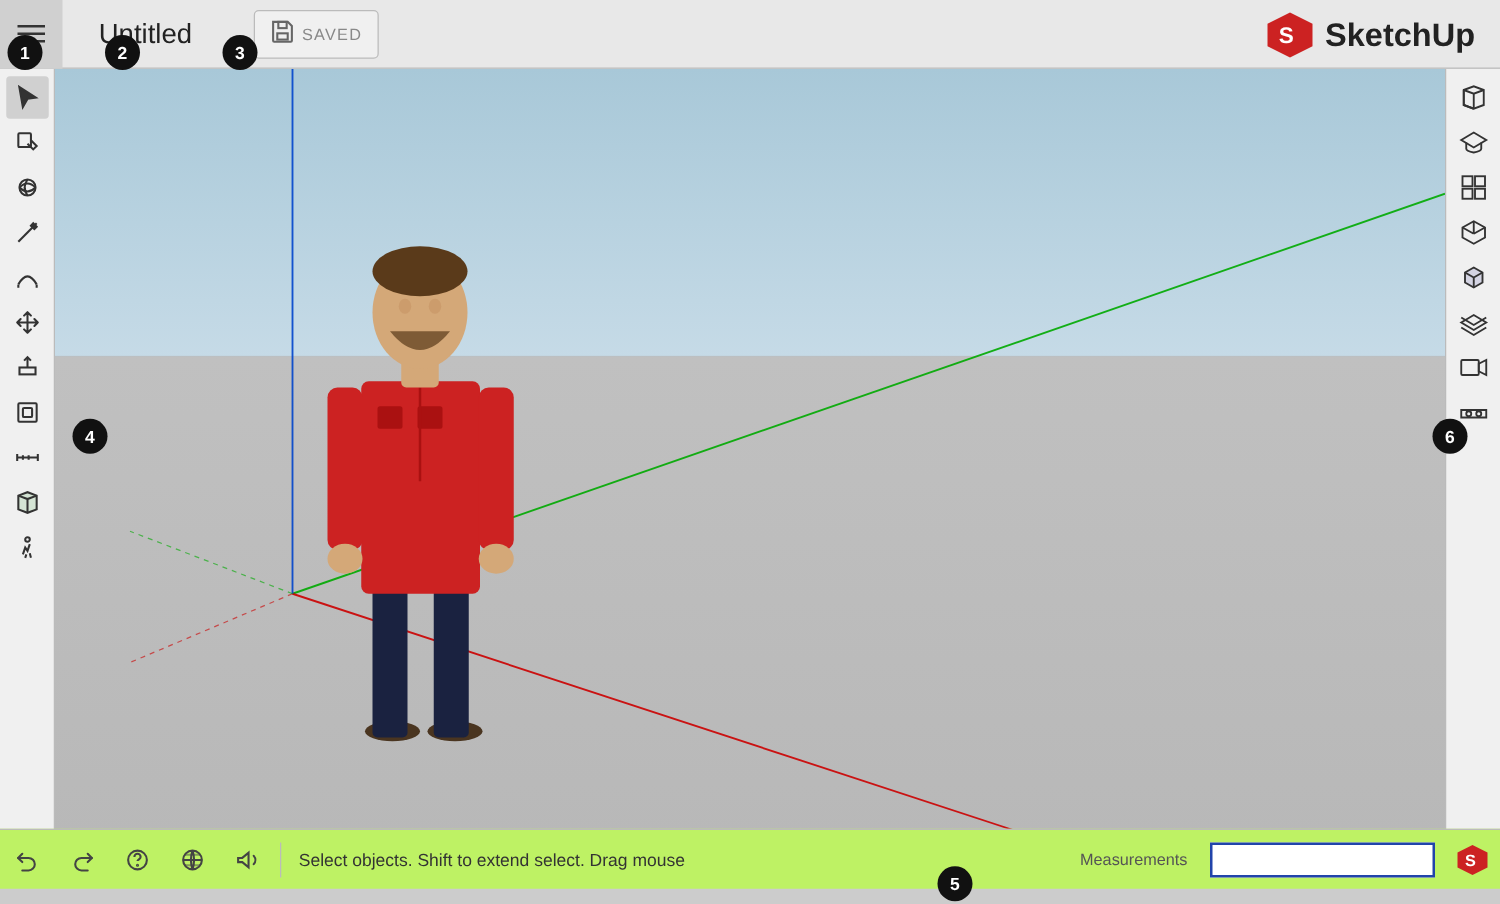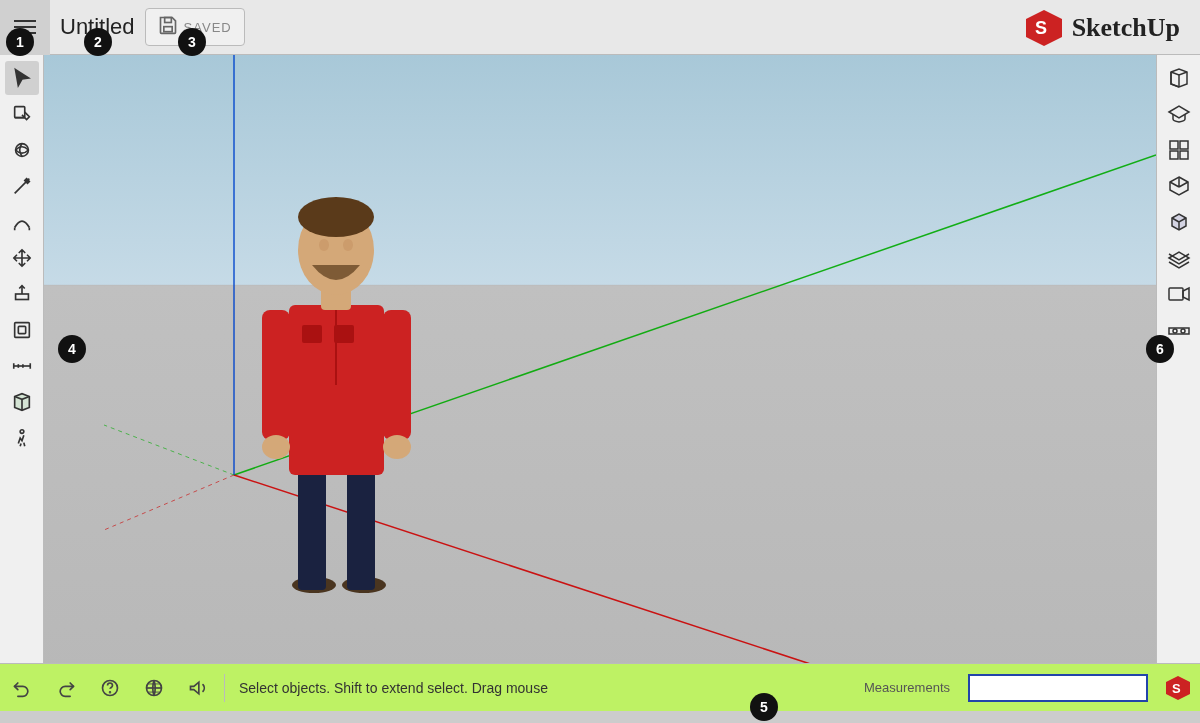--- a/index.html
+++ b/index.html
@@ -21,31 +21,33 @@
       display: flex; align-items: center; justify-content: center;
       cursor: pointer;
       background: #d0d0d0;
     }
     .hamburger-icon { display: flex; flex-direction: column; gap: 4px; }
     .hamburger-icon span { display: block; width: 22px; height: 2px; background: #333; }
 
     #header .title-area {
       display: flex; align-items: center; gap: 8px;
       padding: 0 10px;
+      margin-left: 19px;
     }
     #header .title-text {
       font-size: 22px; font-weight: 400; color: #222;
     }
     #header .save-area {
       display: flex; align-items: center; gap: 6px;
       padding: 6px 12px;
       border: 1px solid #bbb;
       border-radius: 4px;
       cursor: pointer;
       background: #f0f0f0;
+      margin-left: 39px;
     }
     #header .save-area .save-icon { font-size: 16px; color: #666; }
     #header .save-label { font-size: 13px; color: #888; font-weight: 500; letter-spacing: 1px; }
 
     
     #logo {
       position: absolute;
       top: 8px; right: 20px;
       display: flex; align-items: center; gap: 8px;
       z-index: 101;
@@ -200,21 +202,21 @@
     </span>
     <span class="save-label">SAVED</span>
   </div>
 </div>
 
 <div id="logo">
   <svg width="40" height="40" viewBox="0 0 40 40">
     <polygon points="20,2 38,11 38,29 20,38 2,29 2,11" fill="#cc2222"></polygon>
     <text x="11" y="26" font-size="18" font-weight="bold" fill="white">S</text>
   </svg>
-  <span style="font-size:26px;font-weight:bold;color:#222;font-family:Liberation Serif, serif;">SketchUp</span>
+  <span style="font-size:26px;font-weight:bold;color:#222;">SketchUp</span>
 </div>
 
 <div id="left-toolbar">
 
   <div class="tool-btn active">
     <svg viewBox="0 0 24 24" fill="none" stroke="#222" stroke-width="2">
       <path d="M5 3l14 9-7 1-4 7z" fill="#333" stroke="#333"></path>
     </svg>
   </div>
 

